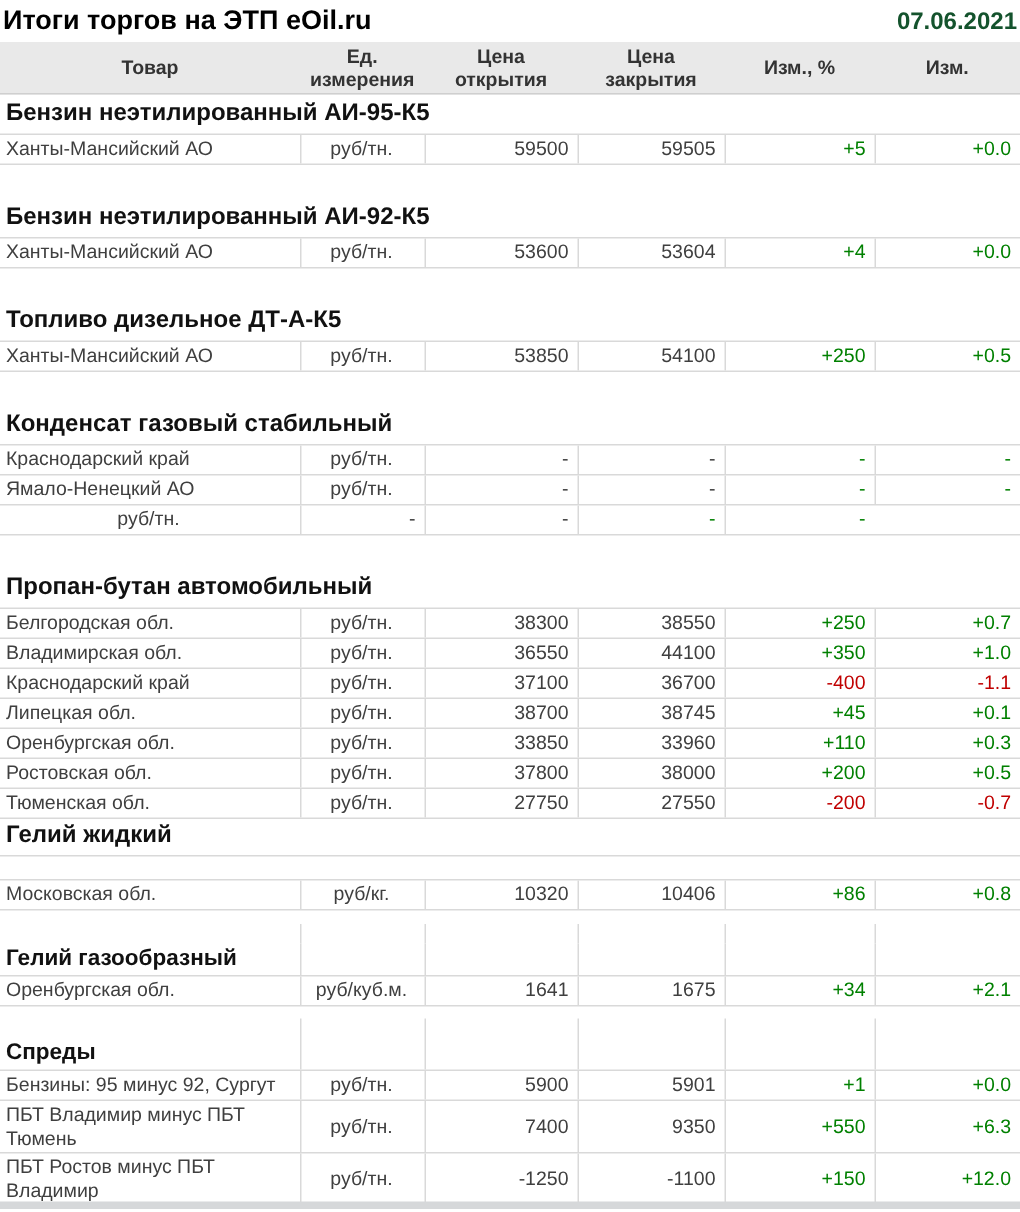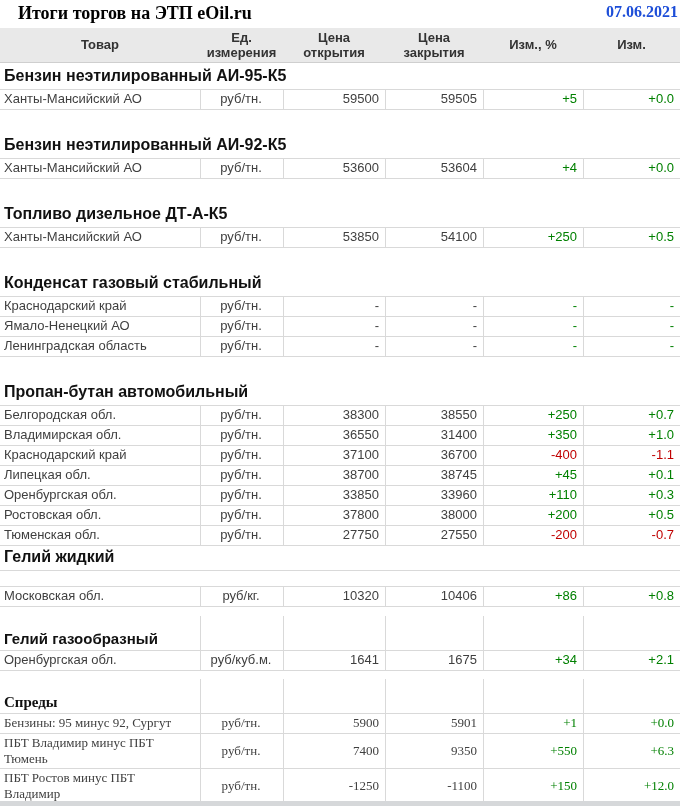--- a/index.html
+++ b/index.html
@@ -10,32 +10,32 @@
     --red:#c00000;
     --header-bg:#e9e9e9;
     --bar:#d6d8da;
   }
   html,body{margin:0;padding:0;background:#ffffff;}
   .page{
     width:680px;height:808px;position:relative;overflow:hidden;background:#fff;
     font-family:"Liberation Sans", sans-serif;
   }
   
-  .titlebar{display:flex;justify-content:space-between;align-items:flex-start;padding:3px 2px 4px 18px;height:21px;font-family:Liberation Serif, serif;}
+  .titlebar{display:flex;justify-content:space-between;align-items:flex-end;padding:3px 2px 4px 2px;height:21px;}
   .report-title{font-size:18px;font-weight:700;color:#000;}
-  .report-date{font-size:16px;font-weight:700;color:#1d4ed8;}
+  .report-date{font-size:16px;font-weight:700;color:#14532d;}
   
   .colheader{display:grid;grid-template-columns:200px 83px 102px 98px 100px 97px;background:var(--header-bg);border-bottom:1px solid #cfcfcf;height:34px;}
   .colheader .hcell{display:flex;align-items:center;justify-content:center;text-align:center;white-space:pre-line;font-size:13px;font-weight:700;color:#333;line-height:1.18;}
   
   .section{margin-top:24px;}
   .section.s-ai95{margin-top:2px;}
   .section.s-helium_liquid{margin-top:0;}
   .section.s-helium_gas{margin-top:9px;}
-  .section.s-spreads{margin-top:8px;font-family:Liberation Serif, serif;}
+  .section.s-spreads{margin-top:8px;}
   .title-row.plain{border-bottom:1px solid var(--border);padding:2px 0 4px 4px;font-weight:700;color:var(--title);font-size:16px;}
   .row{display:grid;grid-template-columns:200px 83px 102px 98px 100px 97px;border-bottom:1px solid var(--border);}
   .cell{display:flex;align-items:center;min-height:19px;padding:1px 6px 1px 4px;box-sizing:border-box;font-size:13px;line-height:1.25;}
   .data-row .cell + .cell,
   .lead-row .cell + .cell,
   .title-row.bordered .cell + .cell{border-left:1px solid var(--border);}
   .lead-row{border-bottom:none;}
   .lead-row .cell{min-height:13px;}
   .title-row.bordered .cell{min-height:20px;}
   .title-cell{font-weight:700;color:var(--title);font-size:15px;}
@@ -120,21 +120,20 @@
   </div>
         <div class="row data-row">
     <div class="cell product">Ямало-Ненецкий АО</div>
     <div class="cell unit">руб/тн.</div>
     <div class="cell num">-</div>
     <div class="cell num">-</div>
     <div class="cell num pos">-</div>
     <div class="cell num pos">-</div>
   </div>
         <div class="row data-row">
-    <div class="cell product">Ленинградская область</div>
     <div class="cell unit">руб/тн.</div>
     <div class="cell num">-</div>
     <div class="cell num">-</div>
     <div class="cell num pos">-</div>
     <div class="cell num pos">-</div>
   </div>
       </div>
       <div class="section s-propane">
         <div class="title-row plain">
       <span>Пропан-бутан автомобильный</span></div>
@@ -143,21 +142,21 @@
     <div class="cell unit">руб/тн.</div>
     <div class="cell num">38300</div>
     <div class="cell num">38550</div>
     <div class="cell num pos">+250</div>
     <div class="cell num pos">+0.7</div>
   </div>
         <div class="row data-row">
     <div class="cell product">Владимирская обл.</div>
     <div class="cell unit">руб/тн.</div>
     <div class="cell num">36550</div>
-    <div class="cell num">31400</div>
+    <div class="cell num">44100</div>
     <div class="cell num pos">+350</div>
     <div class="cell num pos">+1.0</div>
   </div>
         <div class="row data-row">
     <div class="cell product">Краснодарский край</div>
     <div class="cell unit">руб/тн.</div>
     <div class="cell num">37100</div>
     <div class="cell num">36700</div>
     <div class="cell num neg">-400</div>
     <div class="cell num neg">-1.1</div>

